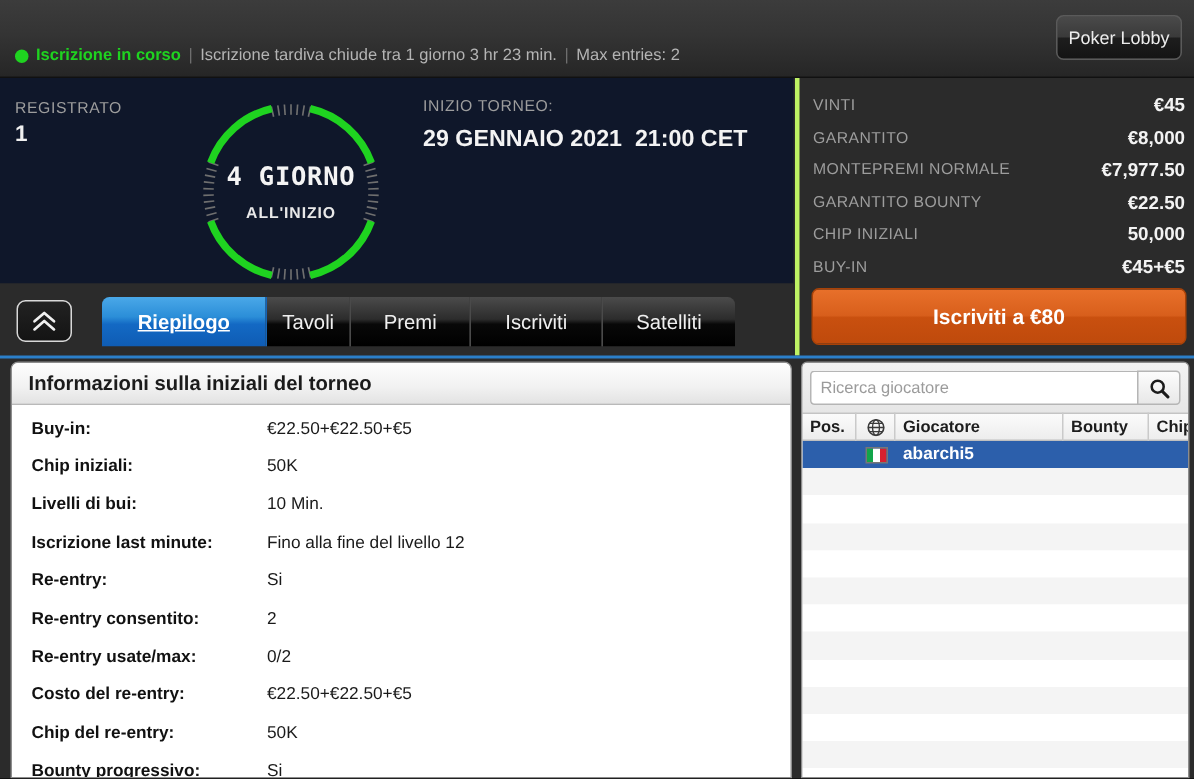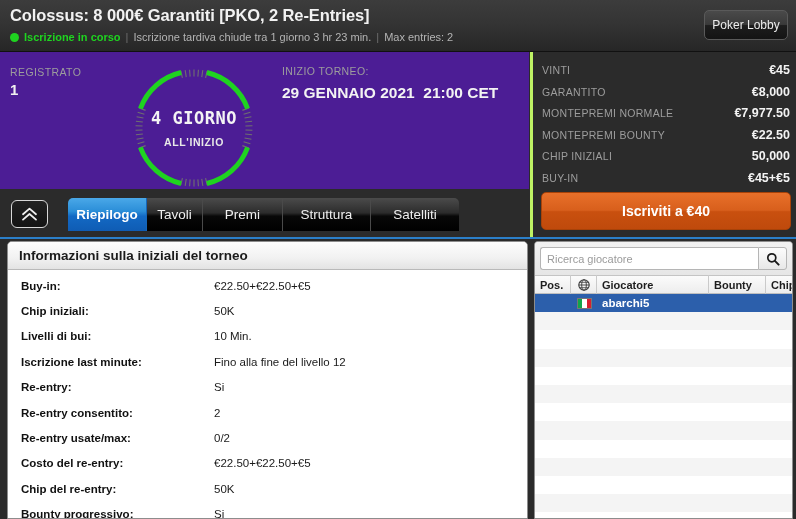--- a/index.html
+++ b/index.html
@@ -76,21 +76,21 @@
     justify-content: center;
     box-sizing: border-box;
     cursor: pointer;
   }
 
   
   #left-info {
     position: absolute;
     left: 0; top: 52px;
     width: 529px; height: 137px;
-    background: #4c1d95;
+    background: #0f172a;
   }
   #registrato-label {
     position: absolute;
     left: 10px; top: 14px;
     font-size: 10.5px;
     color: #9d9d9d;
     letter-spacing: 0.4px;
   }
   #registrato-value {
     position: absolute;
@@ -275,21 +275,20 @@
     color: #1b1b1b;
   }
   #structure-body {
     padding-top: 3px;
   }
   .struct-row {
     height: 25.4px;
     display: flex;
     align-items: center;
     font-size: 11.5px;
-    gap: 36px;
   }
   .struct-label {
     width: 170px;
     padding-left: 13px;
     box-sizing: border-box;
     font-weight: bold;
     color: #111;
     white-space: nowrap;
   }
   .struct-value {
@@ -394,21 +393,20 @@
     box-sizing: border-box;
     background: linear-gradient(to right, #12a54a 0 33.33%, #fff 33.33% 66.66%, #d7202f 66.66% 100%);
   }
 </style>
 </head>
 <body>
 
 <div id="app">
 
   <div id="titlebar">
-    <div id="tourney-title">Colossus: 8 000€ Garantiti [PKO, 2 Re-Entries]</div>
     <div id="status-line">
       <span id="status-dot"></span>
       <span class="status-green">Iscrizione in corso</span>
       <span class="sep">|</span>
       <span class="status-grey">Iscrizione tardiva chiude tra 1 giorno 3 hr 23 min.</span>
       <span class="sep">|</span>
       <span class="status-grey">Max entries: 2</span>
     </div>
     <div id="poker-lobby-btn">Poker Lobby</div>
   </div>
@@ -471,31 +469,31 @@
   </div>
 
   <div id="tabbar">
     <div id="collapse-btn">
       <svg width="17" height="15" viewBox="0 0 17 15">
         <path d="M2 7.2 L8.5 1.6 L15 7.2" fill="none" stroke="#f0f0f0" stroke-width="1.8" stroke-linecap="round" stroke-linejoin="round"></path>
         <path d="M2 12.6 L8.5 7.0 L15 12.6" fill="none" stroke="#f0f0f0" stroke-width="1.8" stroke-linecap="round" stroke-linejoin="round"></path>
       </svg>
     </div>
     <div id="tabs">
-        <div class="tab active" style="width: 79px;">
+        <div class="tab active" style="width: 110px; text-decoration: underline;">
           <span>Riepilogo</span>
         </div>
         <div class="tab" style="width: 56px;">
           <span>Tavoli</span>
         </div>
         <div class="tab" style="width: 80px;">
           <span>Premi</span>
         </div>
         <div class="tab" style="width: 88px;">
-          <span>Struttura</span>
+          <span>Iscriviti</span>
         </div>
         <div class="tab" style="width: 88px;">
           <span>Satelliti</span>
         </div>
       </div>
   </div>
 
   <div id="right-panel">
     <div id="prize-rows">
         <div class="prize-row" style="top: 8px;">
@@ -504,33 +502,33 @@
         </div>
         <div class="prize-row" style="top: 29.5px;">
           <span class="prize-label">GARANTITO</span>
           <span class="prize-value">€8,000</span>
         </div>
         <div class="prize-row" style="top: 51px; gap: 12px;">
           <span class="prize-label">MONTEPREMI NORMALE</span>
           <span class="prize-value">€7,977.50</span>
         </div>
         <div class="prize-row" style="top: 72.5px;">
-          <span class="prize-label">MONTEPREMI BOUNTY</span>
+          <span class="prize-label">GARANTITO BOUNTY</span>
           <span class="prize-value">€22.50</span>
         </div>
         <div class="prize-row" style="top: 94px;">
           <span class="prize-label">CHIP INIZIALI</span>
           <span class="prize-value">50,000</span>
         </div>
         <div class="prize-row" style="top: 115.5px;">
           <span class="prize-label">BUY-IN</span>
           <span class="prize-value">€45+€5</span>
         </div>
       </div>
-    <div id="register-btn">Iscriviti a €40</div>
+    <div id="register-btn">Iscriviti a €80</div>
   </div>
 
   <div id="blue-divider"></div>
 
   <div id="structure-panel">
     <div id="structure-header">
       <span id="structure-header-text">Informazioni sulla iniziali del torneo</span>
     </div>
     <div id="structure-body">
         <div class="struct-row">

